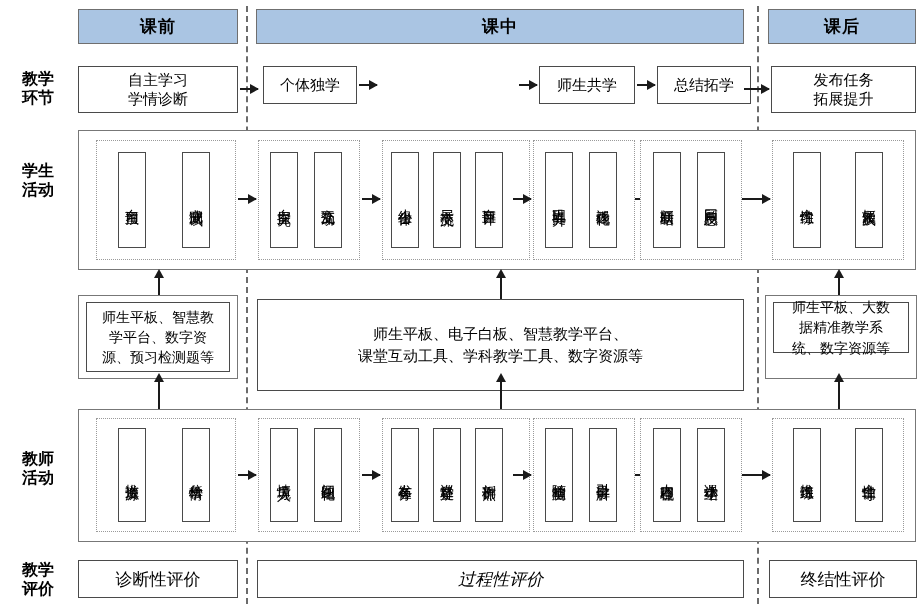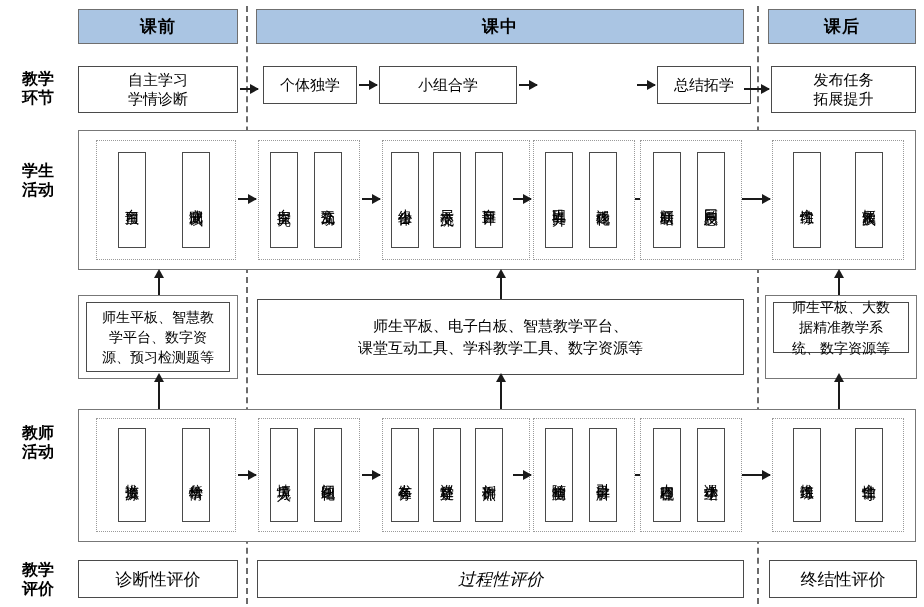--- a/index.html
+++ b/index.html
@@ -138,39 +138,39 @@
   <div class="divider" style="left:757px;top:6px;height:598px;"></div>
 
   <div class="row-label" style="left:2px;top:63px;height:52px;">
     <span>教学</span>
     <span>环节</span>
   </div>
   <div class="row-label" style="left:2px;top:155px;height:52px;">
     <span>学生</span>
     <span>活动</span>
   </div>
-  <div class="row-label" style="left:2px;top:417px;height:52px;">
+  <div class="row-label" style="left:2px;top:443px;height:52px;">
     <span>教师</span>
     <span>活动</span>
   </div>
   <div class="row-label" style="left:2px;top:557px;height:46px;">
     <span>教学</span>
     <span>评价</span>
   </div>
 
   <div class="step-box" style="left:78px;top:66px;width:160px;height:47px;">自主学习
 学情诊断</div>
   <div class="arrow-h" style="left:240px;top:88px;width:18px;"></div>
 
   <div class="step-box" style="left:263px;top:66px;width:94px;height:38px;">个体独学</div>
   <div class="arrow-h" style="left:359px;top:84px;width:18px;"></div>
 
-  <div class="step-box" style="left:379px;top:66px;width:138px;height:38px;">小组合学</div>
   <div class="arrow-h" style="left:519px;top:84px;width:18px;"></div>
 
+  <div class="step-box" style="left:539px;top:66px;width:96px;height:38px;">师生共学</div>
   <div class="arrow-h" style="left:637px;top:84px;width:18px;"></div>
 
   <div class="step-box" style="left:657px;top:66px;width:94px;height:38px;">总结拓学</div>
   <div class="arrow-h" style="left:744px;top:88px;width:25px;"></div>
 
   <div class="step-box" style="left:771px;top:66px;width:145px;height:47px;">发布任务
 拓展提升</div>
 
   <div class="row-frame" style="left:78px;top:130px;width:838px;height:140px;"></div>
 
@@ -232,21 +232,21 @@
 
   <div class="arrow-v-up" style="left:158px;top:277px;height:22px;"></div>
   <div class="arrow-v-up" style="left:500px;top:277px;height:22px;"></div>
   <div class="arrow-v-up" style="left:838px;top:277px;height:22px;"></div>
 
   <div class="row-frame" style="left:78px;top:295px;width:160px;height:84px;"></div>
   <div class="res-box" style="left:86px;top:302px;width:144px;height:70px;">师生平板、智慧教
 学平台、数字资
 源、预习检测题等</div>
 
-  <div class="res-box wide" style="left:257px;top:299px;width:487px;height:76px;">师生平板、电子白板、智慧教学平台、
+  <div class="res-box wide" style="left:257px;top:299px;width:487px;height:92px;">师生平板、电子白板、智慧教学平台、
 课堂互动工具、学科教学工具、数字资源等</div>
 
   <div class="row-frame" style="left:765px;top:295px;width:152px;height:84px;"></div>
   <div class="res-box" style="left:773px;top:302px;width:136px;height:51px;">师生平板、大数
 据精准教学系
 统、数字资源等</div>
 
   <div class="arrow-v-up" style="left:158px;top:381px;height:28px;"></div>
   <div class="arrow-v-up" style="left:500px;top:381px;height:28px;"></div>
   <div class="arrow-v-up" style="left:838px;top:381px;height:28px;"></div>

